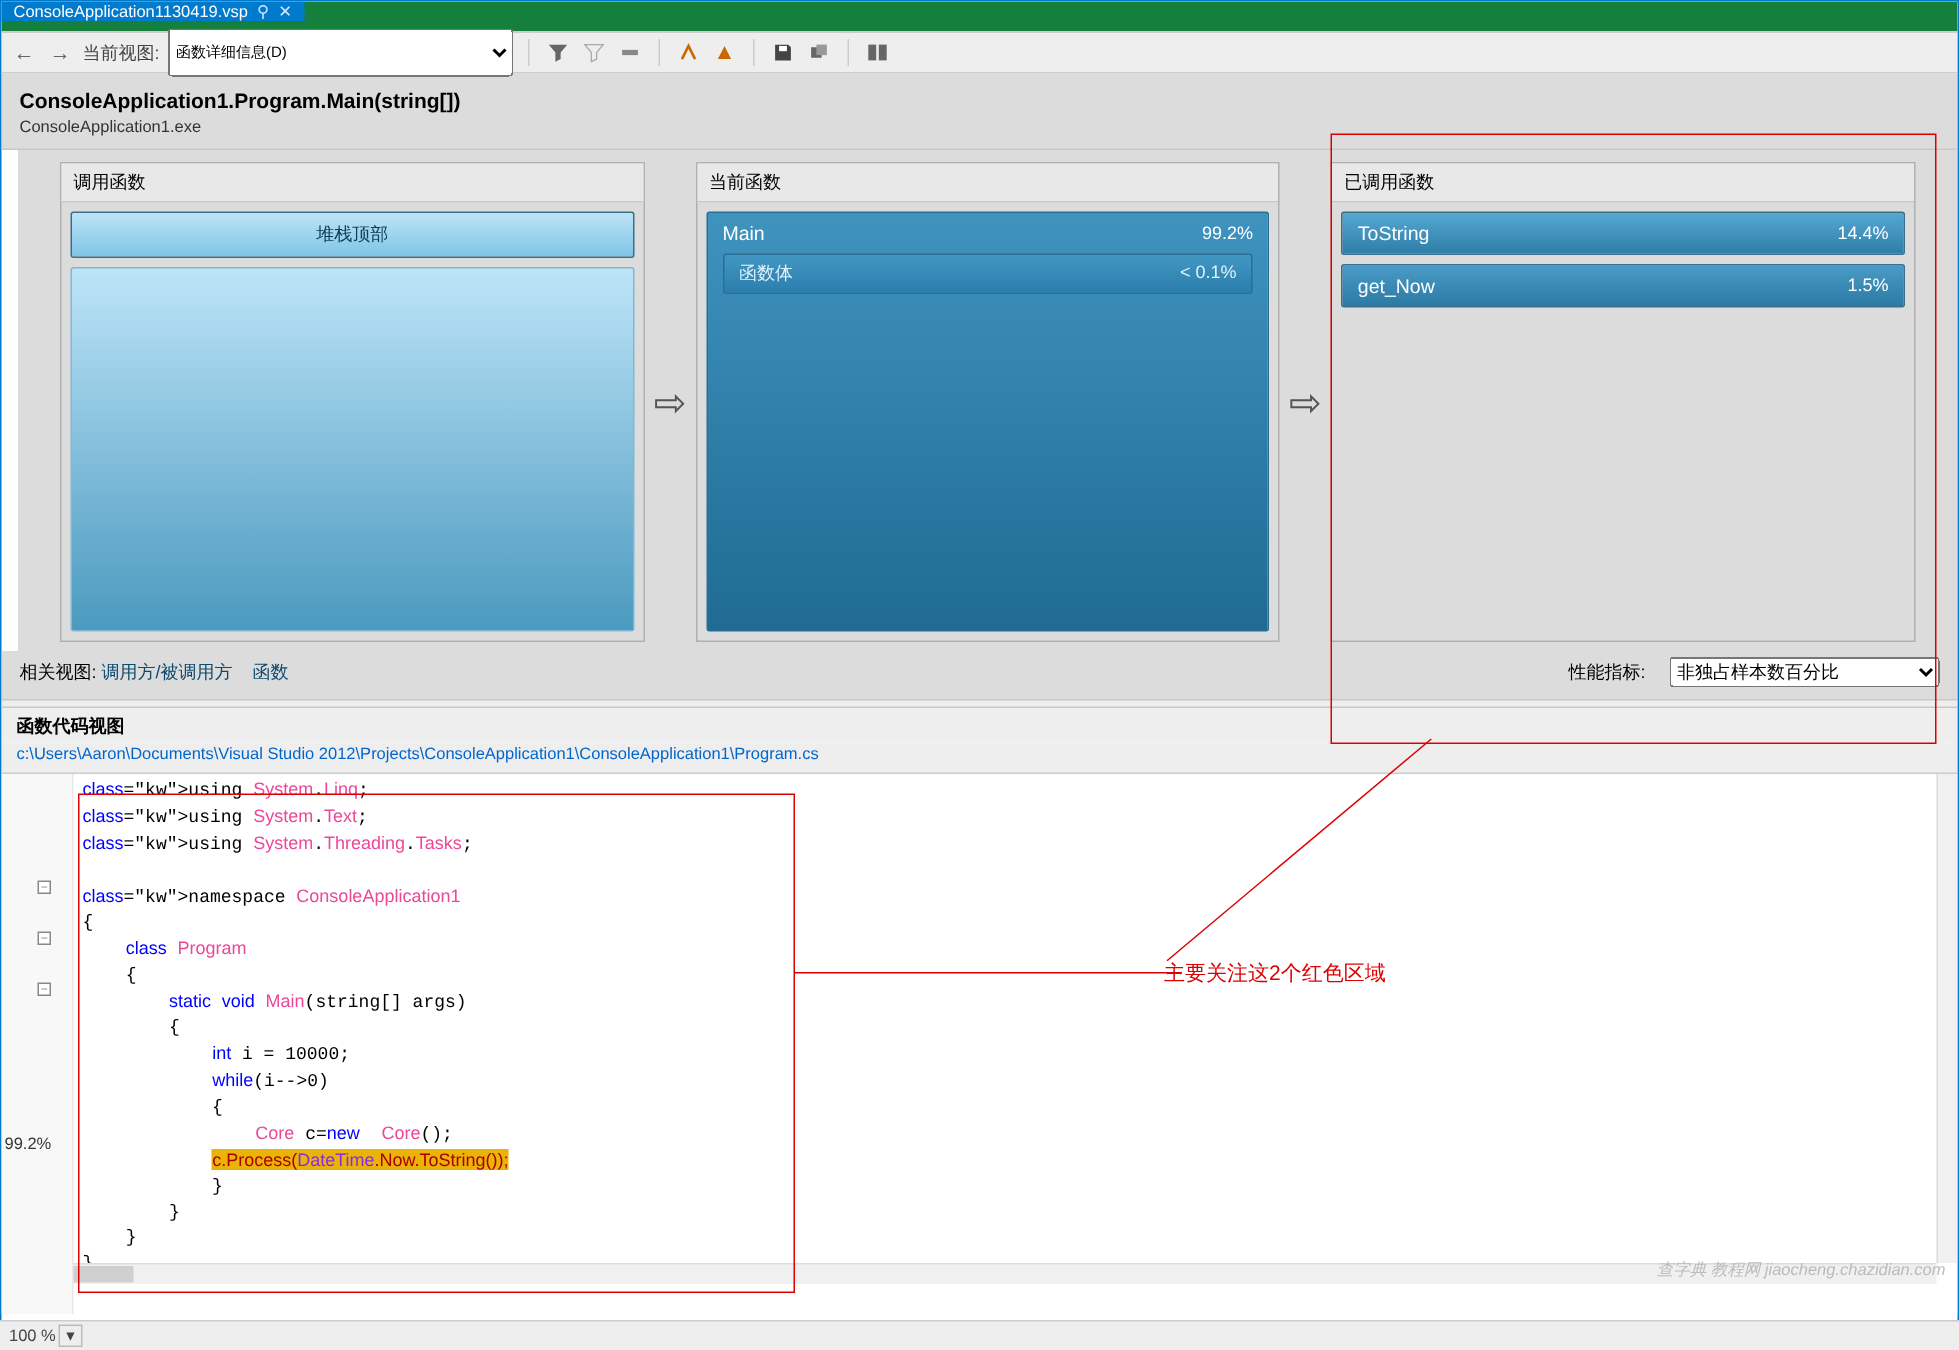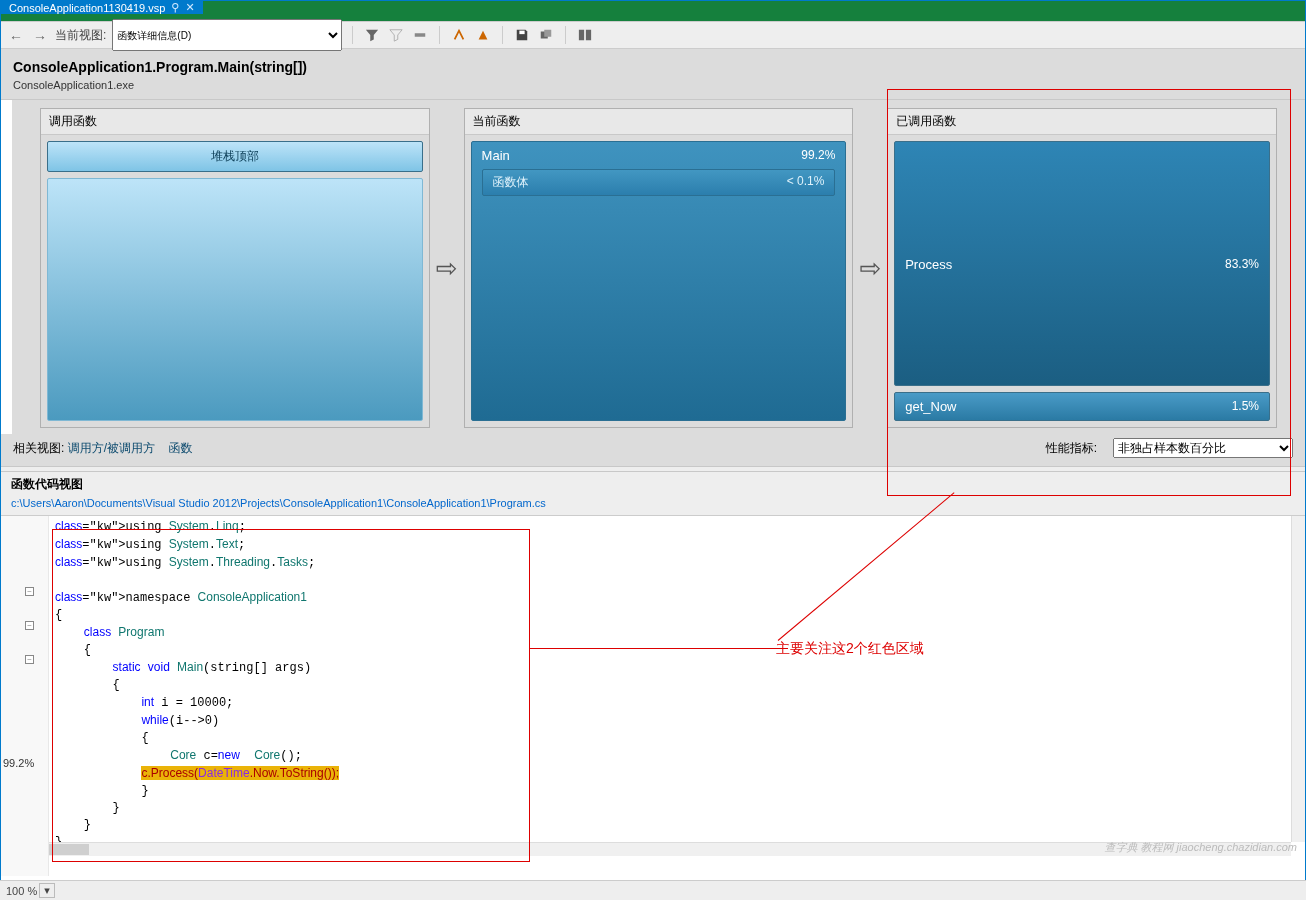--- a/index.html
+++ b/index.html
@@ -41,21 +41,21 @@
 .under-panels .right { margin-left:auto; display:flex; align-items:center; gap:16px; }
 .under-panels select { height:20px; min-width:180px; font-size:12px; }
 .divider { height:6px; background:#eee; border-top:1px solid #c8c8c8; border-bottom:1px solid #c8c8c8; cursor:row-resize; }
 .code-hd { background:#eee; padding:4px 10px 2px; font-size:12px; font-weight:bold; }
 .code-path { background:#eee; padding:2px 10px 6px; font-size:11px; color:#0066cc; border-bottom:1px solid #ccc; }
 .code-area { position:relative; background:#fff; height:360px; overflow:hidden; }
 .gutter { position:absolute; left:0; top:0; bottom:0; width:48px; border-right:1px solid #e8e8e8; background:#f8f8f8; }
 .foldcol { position:absolute; left:24px; top:0; bottom:0; width:12px; }
 .fold { position:absolute; left:0; width:9px; height:9px; border:1px solid #888; font-size:8px; line-height:7px; text-align:center; color:#888; background:#fff; }
 .codebox { position:absolute; left:48px; right:14px; top:0; bottom:0; font-family:Consolas,"Courier New",monospace; font-size:12px; line-height:17px; white-space:pre; padding:2px 6px; overflow:hidden; }
-.kw{color:#0000ff}.tp{color:#0f766e}
+.kw{color:#0000ff}.tp{color:#ec4899}
 .hl{background:#eab308;color:#a00}
 .hl .str{color:#8a2be2}
 .margin-pct{position:absolute;left:2px;font-size:11px;color:#333}
 .red1{position:absolute;border:1px solid #d00;pointer-events:none}
 .anno{position:absolute;color:#d00;font-size:14px;pointer-events:none}
 .line{position:absolute;border-top:1px solid #d00;pointer-events:none;transform-origin:left center}
 .status { position:absolute; left:0; right:0; bottom:0; height:20px; background:#eee; border-top:1px solid #ccc; display:flex; align-items:center; padding:0 6px; font-size:11px; color:#444; }
 .status .dd{display:inline-block;border:1px solid #bbb;padding:0 4px;margin-left:2px}
 .hscroll{position:absolute;left:48px;right:14px;bottom:20px;height:14px;background:#f0f0f0;border-top:1px solid #ddd}
 .hscroll .thumb{position:absolute;left:0;top:1px;bottom:1px;width:40px;background:#cfcfcf}
@@ -151,24 +151,21 @@
           <span>函数体</span>
           <span class="pct">&lt; 0.1%</span>
         </div>
       </div>
     </div>
   </div>
   <div class="arrow">⇨</div>
   <div class="panel">
     <div class="panel-hd">已调用函数</div>
     <div class="panel-body" id="called-body">
-        <div class="block big">
-          <span class="name">Process</span>
-          <span class="pct">83.3%</span>
-        </div>
+        <div class="block med"><span class="name">ToString</span><span class="pct">14.4%</span></div>
         <div class="block small"><span class="name">get_Now</span><span class="pct">1.5%</span></div>
       </div>
   </div>
 </div>
 
 <div class="under-panels">
   <span>相关视图:</span>&nbsp;
   <span class="links">
     <a href="#">调用方/被调用方</a>
     <a href="#">函数</a>

